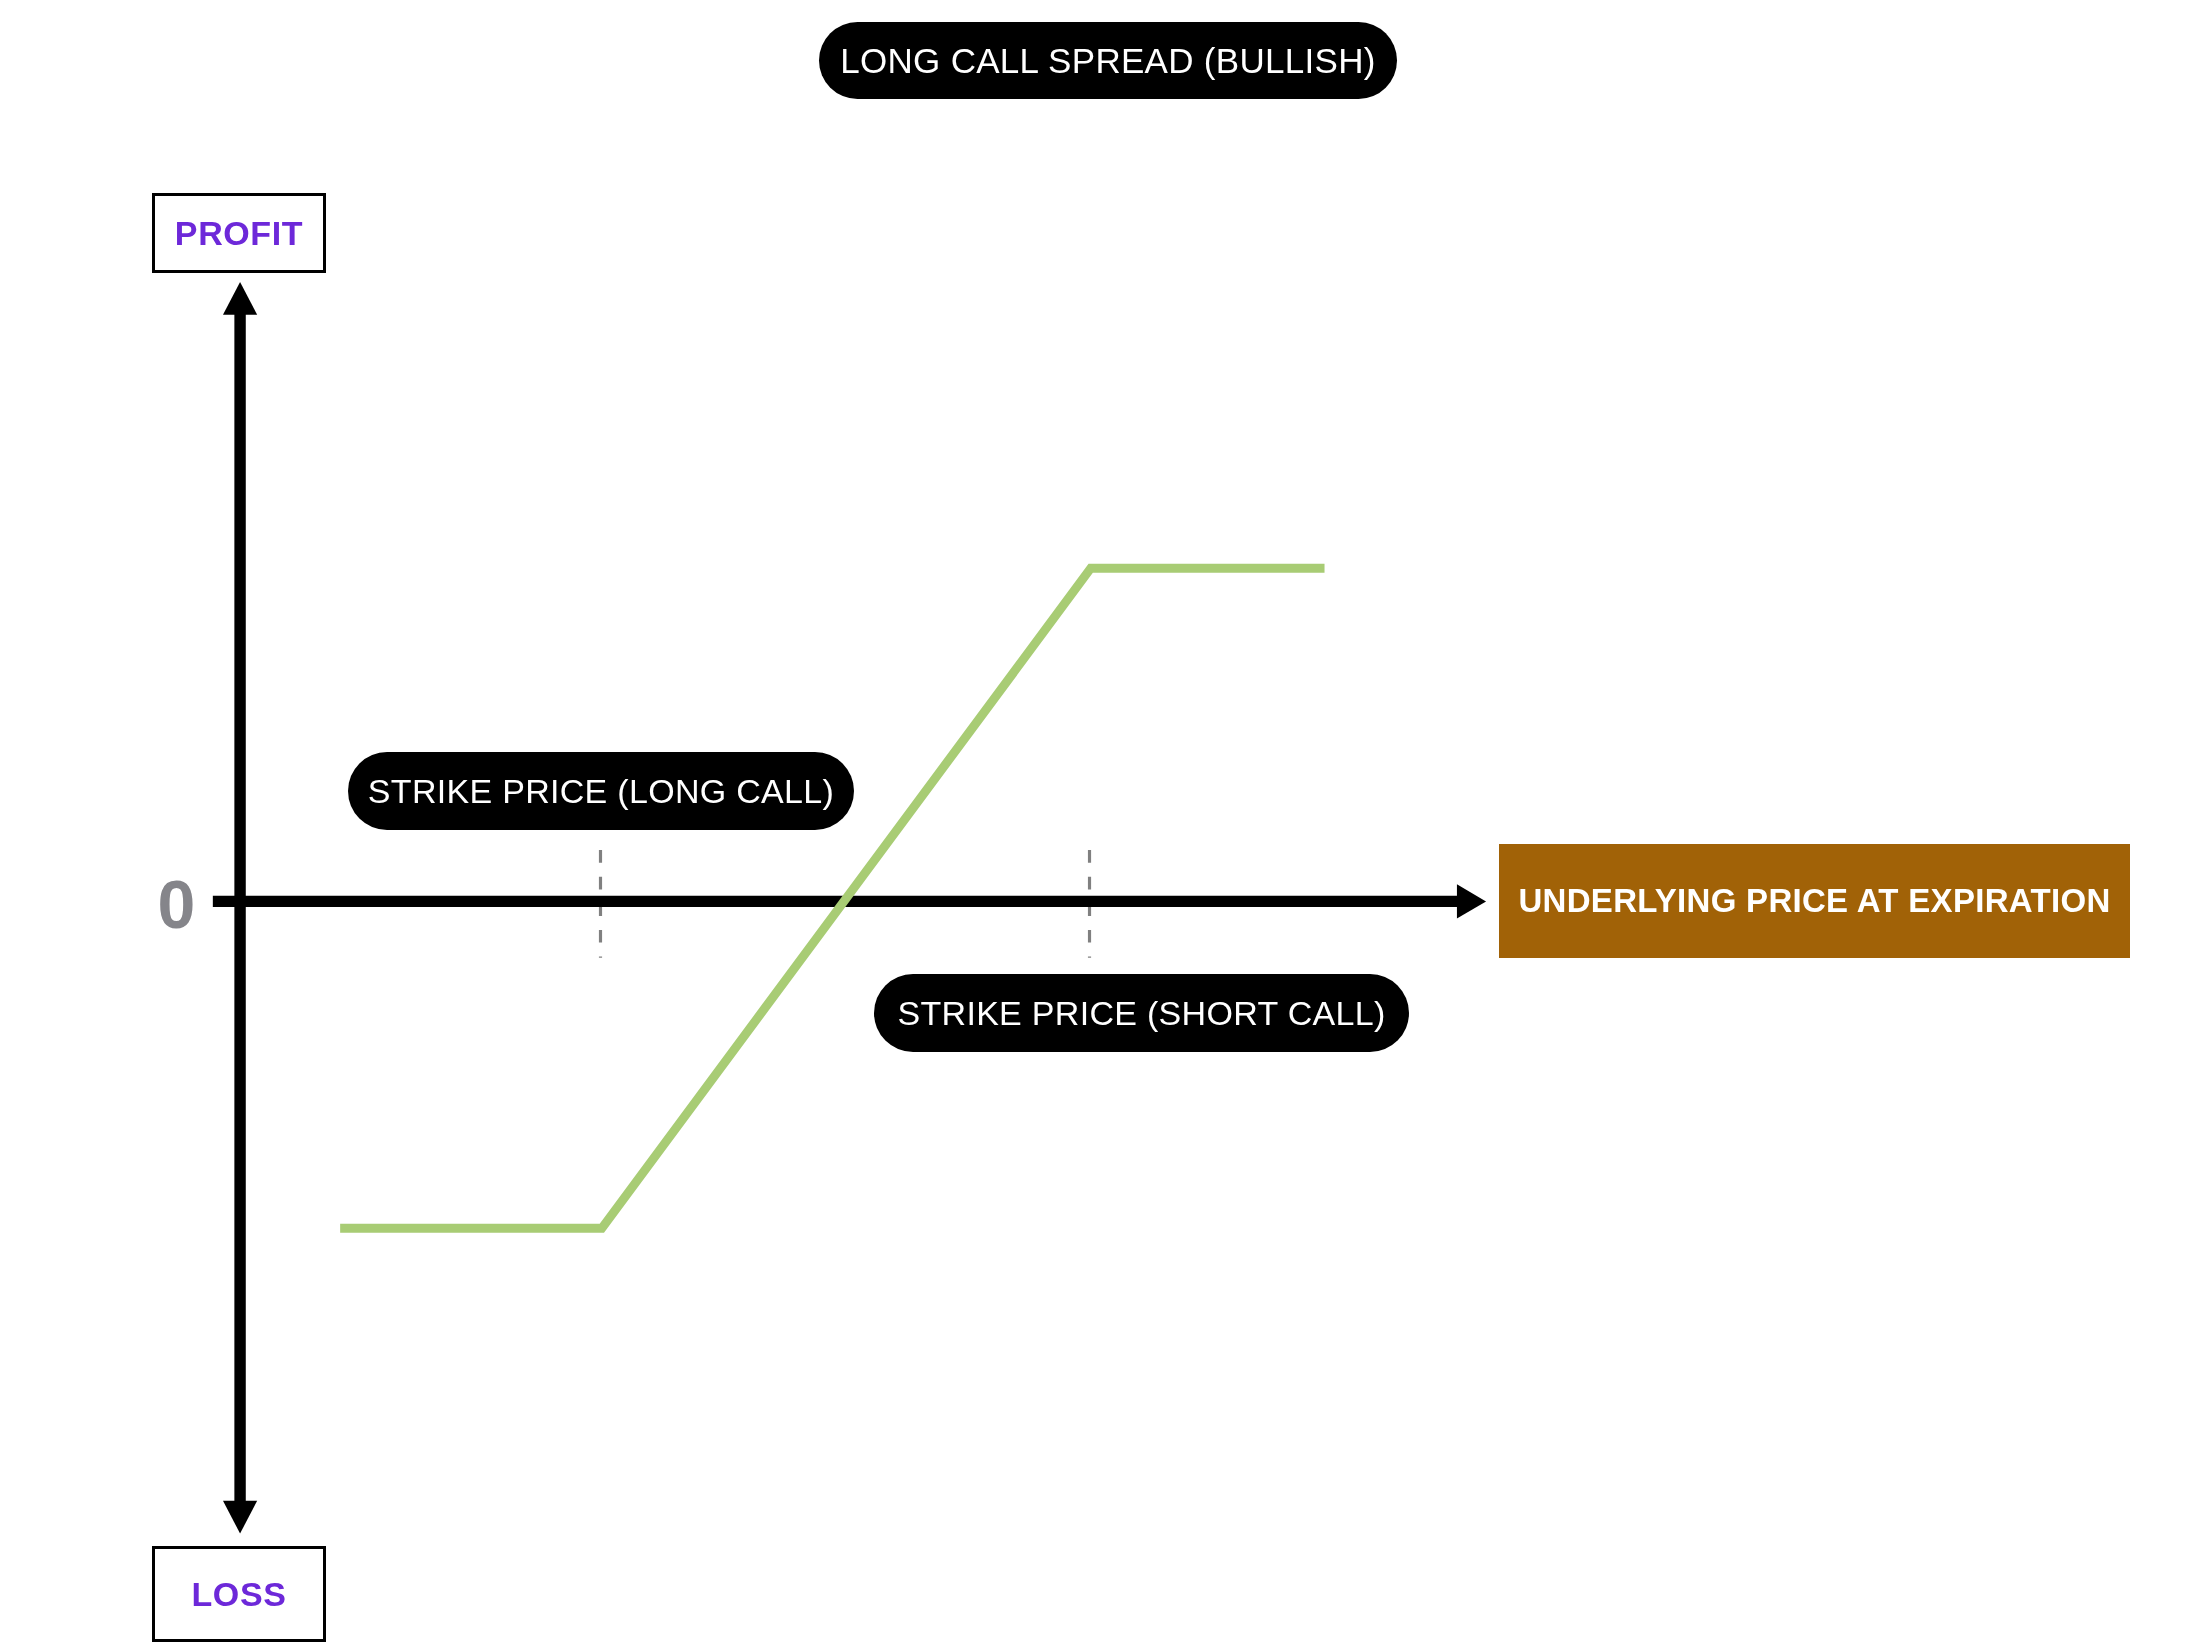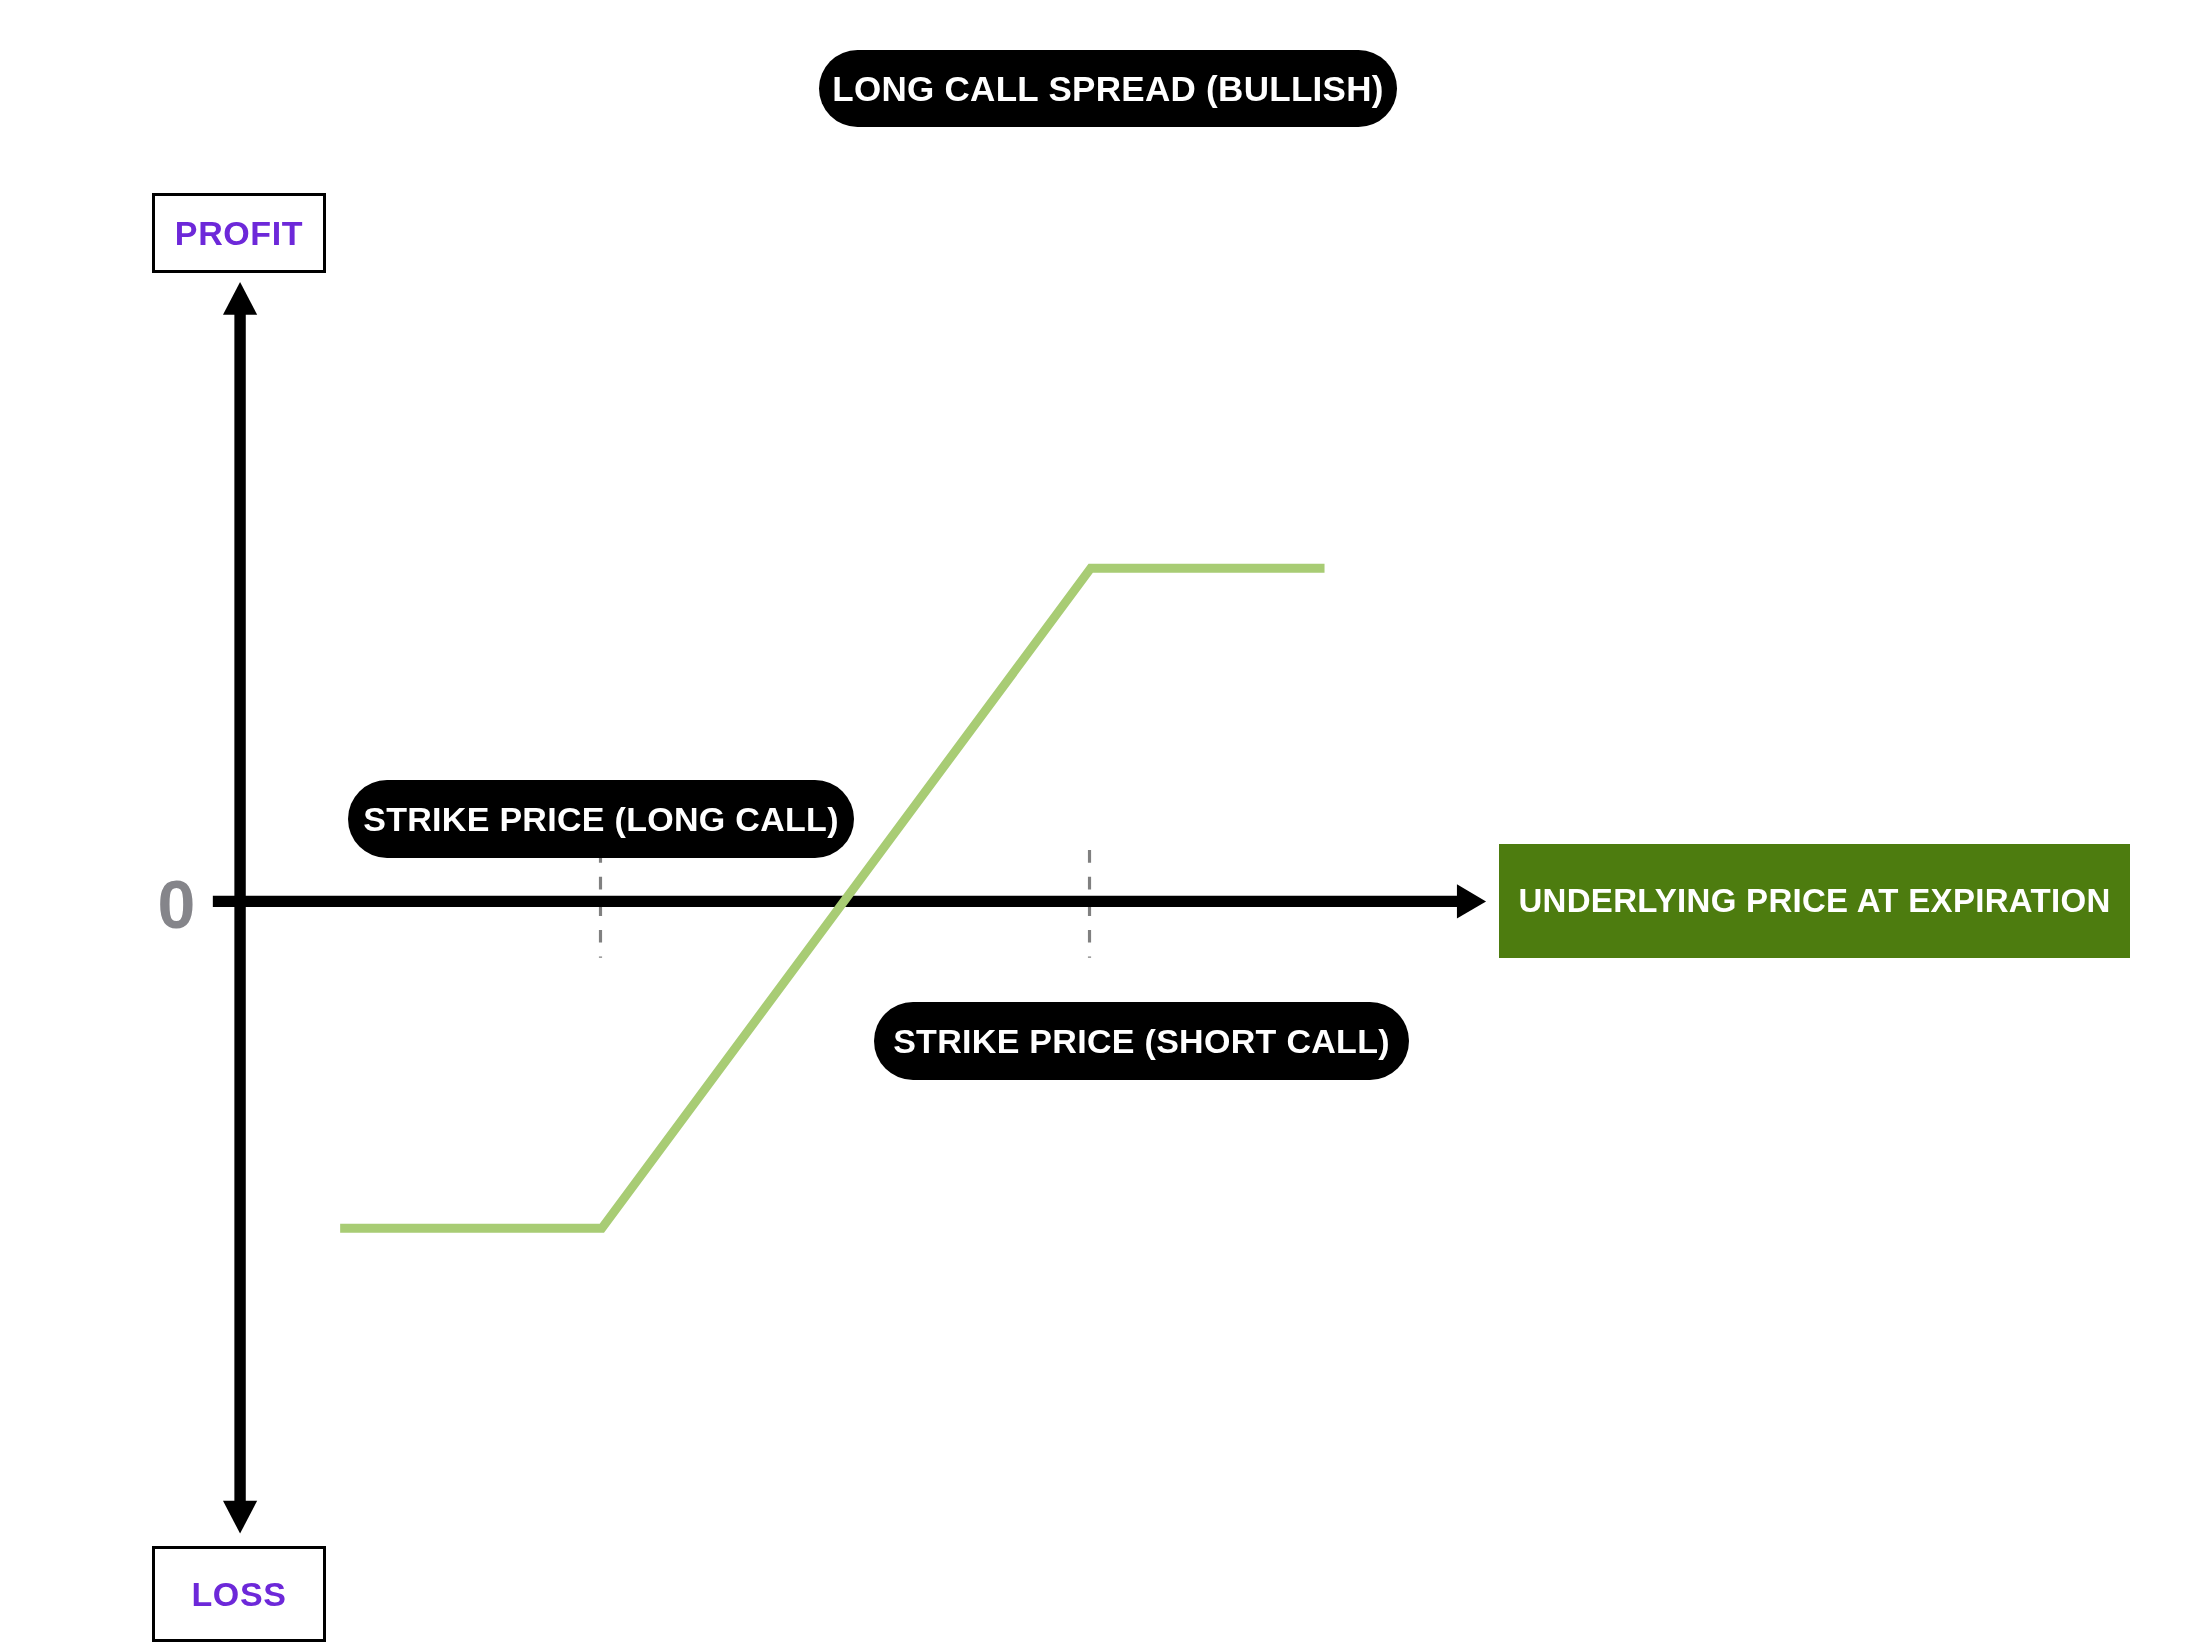--- a/index.html
+++ b/index.html
@@ -17,24 +17,23 @@
     width: 2205px; height: 1647px;
   }
   .pill {
     position: absolute;
     background: #000000;
     color: #ffffff;
     border-radius: 39px;
     display: flex;
     align-items: center;
     justify-content: center;
-    font-weight: bold;
+    font-weight: normal;
     white-space: nowrap;
     letter-spacing: 0.3px;
-    margin-top: 28px;
   }
   .pill.title   { left: 819px; top: 22px;   width: 578px; height: 77px; font-size: 35px; }
   .pill.long    { left: 348px;  top: 752px; width: 506px; height: 78px; font-size: 34px; }
   .pill.short   { left: 874px; top: 974px; width: 535px; height: 78px; font-size: 34px; }
   .axisbox {
     position: absolute;
     background: #ffffff;
     border: 3.2px solid #000000;
     color: #6d28d9;
     display: flex;
@@ -53,21 +52,21 @@
     width: 89px; height: 70px;
     display: flex; align-items: center; justify-content: center;
     font-weight: bold;
     font-size: 68px;
     color: #85858a;
   }
   .xlabel {
     position: absolute;
     left: 1499px; top: 844px;
     width: 631px; height: 114px;
-    background: #4d7c0f;
+    background: #a16207;
     color: #ffffff;
     display: flex; align-items: center; justify-content: center;
     font-weight: bold;
     font-size: 33px;
     white-space: nowrap;
     letter-spacing: 0.3px;
   }
 </style>
 </head>
 <body>

